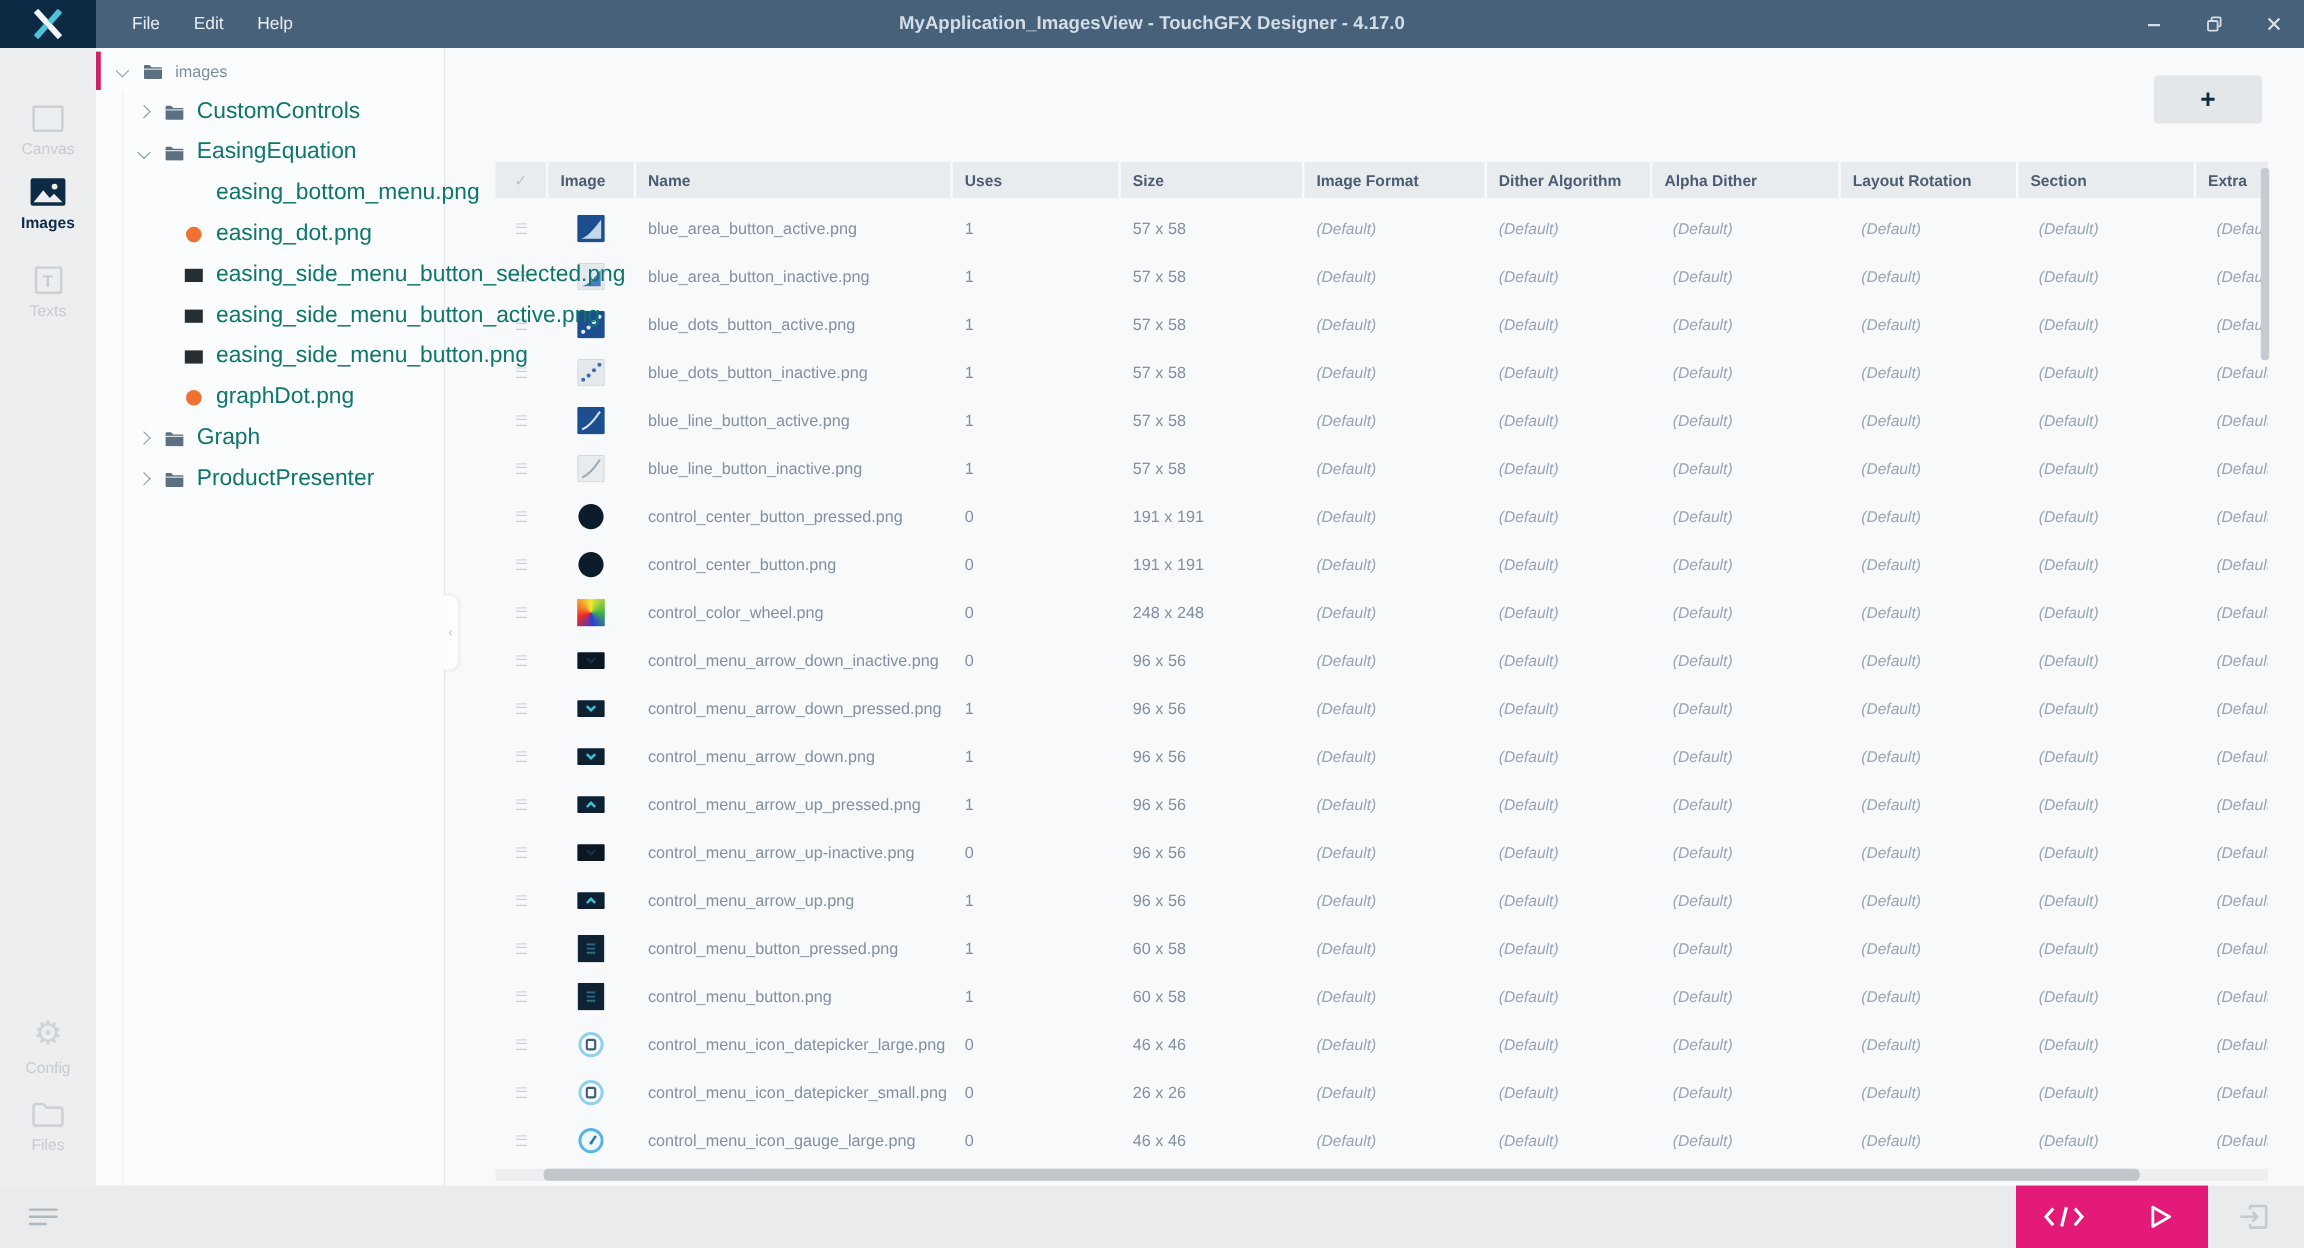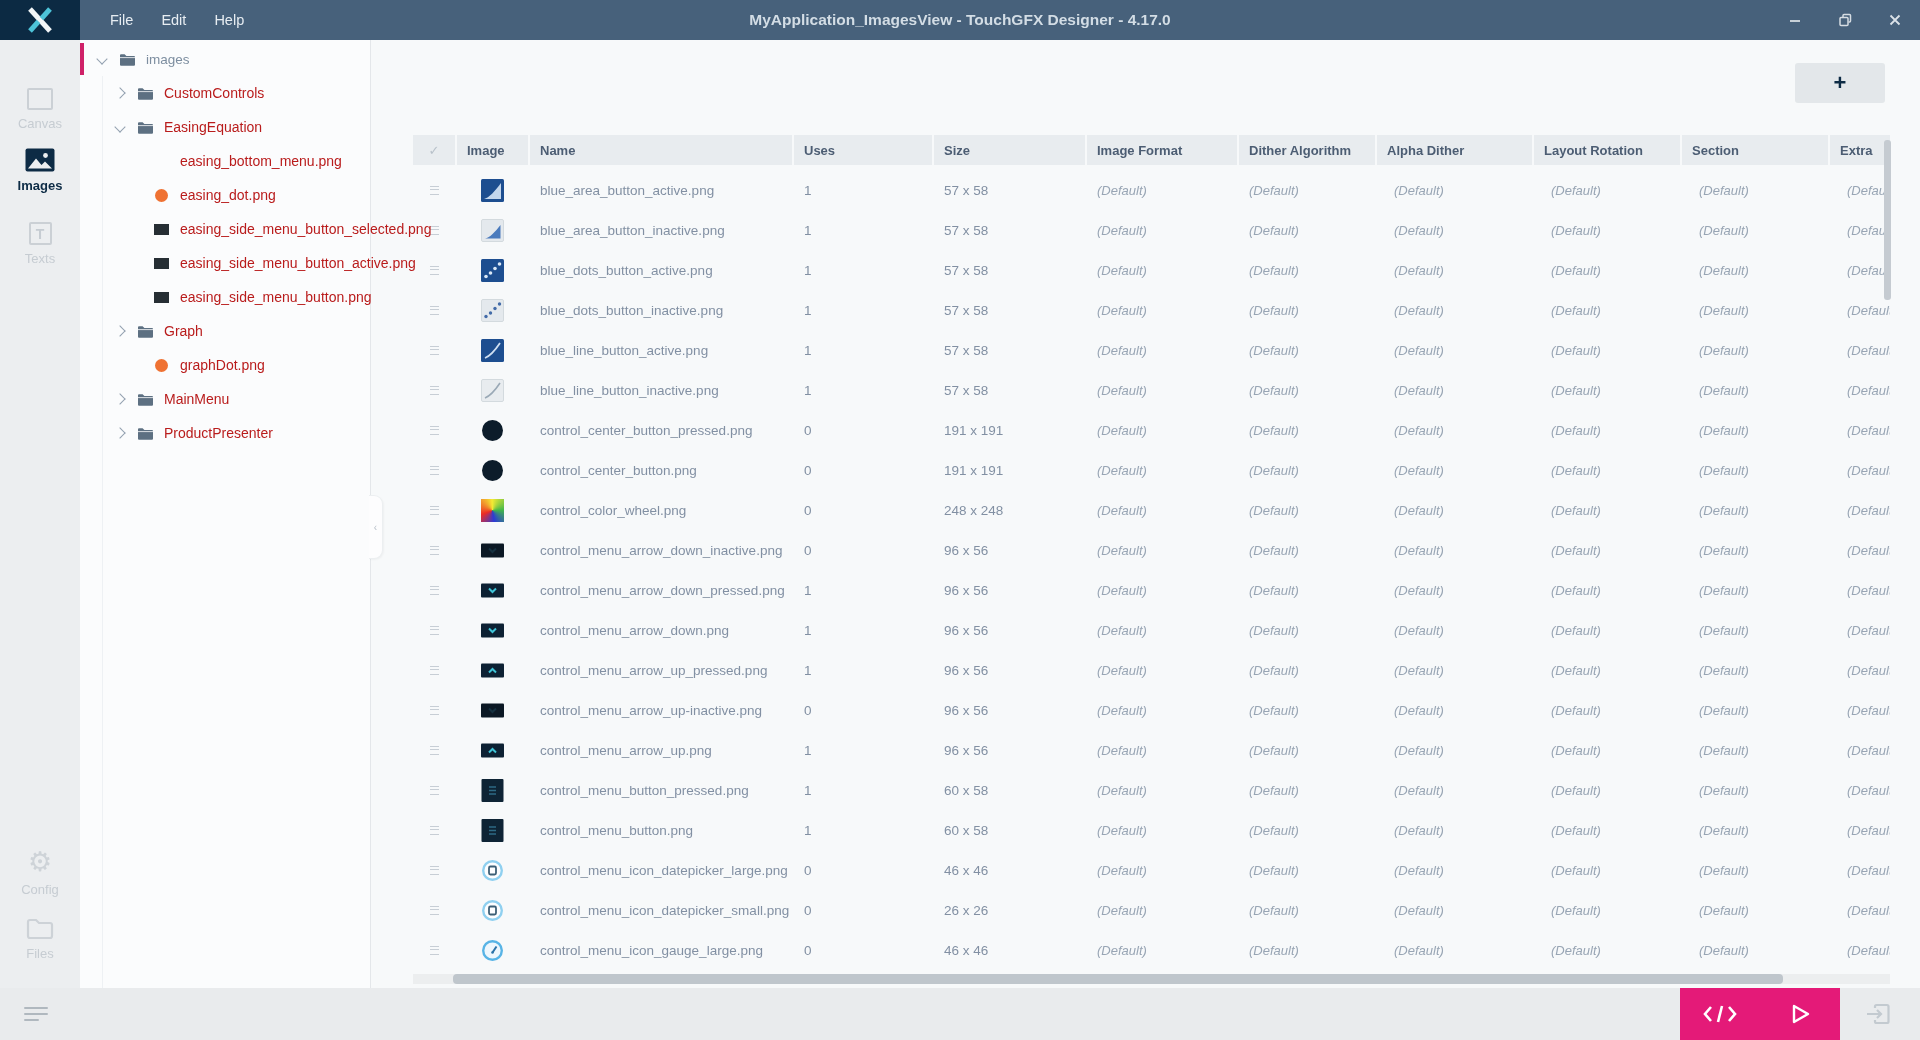--- a/index.html
+++ b/index.html
@@ -34,21 +34,21 @@
 .flash-btn{position:absolute;left:1848px;top:0;width:60px;height:52px;display:flex;align-items:center;justify-content:center}
 
 
 .treepanel{position:absolute;top:40px;left:80px;width:291px;height:948px;background:#fbfcfd;border-right:1px solid #e4e7ea;z-index:5}
 .tree-root-row{position:relative;height:34px;display:flex;align-items:center;padding-left:18px;margin-top:2px}
 .tree-accent{position:absolute;left:0;top:1px;width:4px;height:32px;background:#cf2168}
 .tree{list-style:none}
 .tree-row{height:34px;display:flex;align-items:center;position:relative}
 .tree-row.d1{padding-left:36px}
 .tree-row.d2{padding-left:72px}
-.tree-label{font-size:14px;color:#b91c1c;margin-left:10px;white-space:nowrap}
+.tree-label{font-size:19px;color:#0f766e;margin-left:10px;white-space:nowrap}
 .tree-root-row .tree-label{font-size:13.5px;color:#7d8ea0}
 .chev{width:8px;height:8px;border-right:1.6px solid #93a1b0;border-bottom:1.6px solid #93a1b0;flex:none}
 .chev.right{transform:rotate(-45deg)}
 .chev.down{transform:rotate(45deg)}
 .tree-icon{margin-left:12px;flex:none;display:flex;align-items:center;justify-content:center;width:18px}
 .guide-v1{position:absolute;left:22px;top:36px;bottom:0;width:0;border-left:1px solid #eef1f4}
 
 .tt{display:inline-block}
 .tt-easing-bg{width:16px;height:10px;background:linear-gradient(90deg,#1d2b35 0 30%,#7fa6ac 30% 100%)}
 .tt-teal-bar{width:16px;height:5px;background:#cfe3e5}
@@ -206,45 +206,35 @@
             <span class="tt tt-dark-rect"></span>
           </span>
           <span class="tree-label">easing_side_menu_button_active.png</span>
         </li>
         <li class="tree-row d2">
           <span class="tree-icon" style="margin-left:0">
             <span class="tt tt-dark-rect"></span>
           </span>
           <span class="tree-label">easing_side_menu_button.png</span>
         </li>
+        <li class="tree-row d2">
+          <span class="tree-icon" style="margin-left:0">
+            <span class="tt tt-orange-dot"></span>
+          </span>
+          <span class="tree-label">graphDot.png</span>
+        </li>
         <li class="tree-row d1">
           <span class="chev right"></span>
           <span class="tree-icon">
             <svg width="16" height="13" viewBox="0 0 16 13">
               <path d="M1 2.2 Q1 1.2 2 1.2 H5.6 L7.4 3 H15 Q16 3 16 4 V11.8 Q16 12.8 15 12.8 H2 Q1 12.8 1 11.8 Z" fill="#5d7082"></path>
               <path d="M1 4.6 H16" stroke="#fbfcfd" stroke-width="0.8"></path>
             </svg>
           </span>
           <span class="tree-label">Graph</span>
-        </li>
-        <li class="tree-row d2">
-          <span class="tree-icon" style="margin-left:0">
-            <span class="tt tt-orange-dot"></span>
-          </span>
-          <span class="tree-label">graphDot.png</span>
-        </li>
-        <li class="tree-row d1">
-          <span class="chev right"></span>
-          <span class="tree-icon">
-            <svg width="16" height="13" viewBox="0 0 16 13">
-              <path d="M1 2.2 Q1 1.2 2 1.2 H5.6 L7.4 3 H15 Q16 3 16 4 V11.8 Q16 12.8 15 12.8 H2 Q1 12.8 1 11.8 Z" fill="#5d7082"></path>
-              <path d="M1 4.6 H16" stroke="#fbfcfd" stroke-width="0.8"></path>
-            </svg>
-          </span>
-          <span class="tree-label">MainMenu</span>
         </li>
         <li class="tree-row d1">
           <span class="chev right"></span>
           <span class="tree-icon">
             <svg width="16" height="13" viewBox="0 0 16 13">
               <path d="M1 2.2 Q1 1.2 2 1.2 H5.6 L7.4 3 H15 Q16 3 16 4 V11.8 Q16 12.8 15 12.8 H2 Q1 12.8 1 11.8 Z" fill="#5d7082"></path>
               <path d="M1 4.6 H16" stroke="#fbfcfd" stroke-width="0.8"></path>
             </svg>
           </span>
           <span class="tree-label">ProductPresenter</span>

